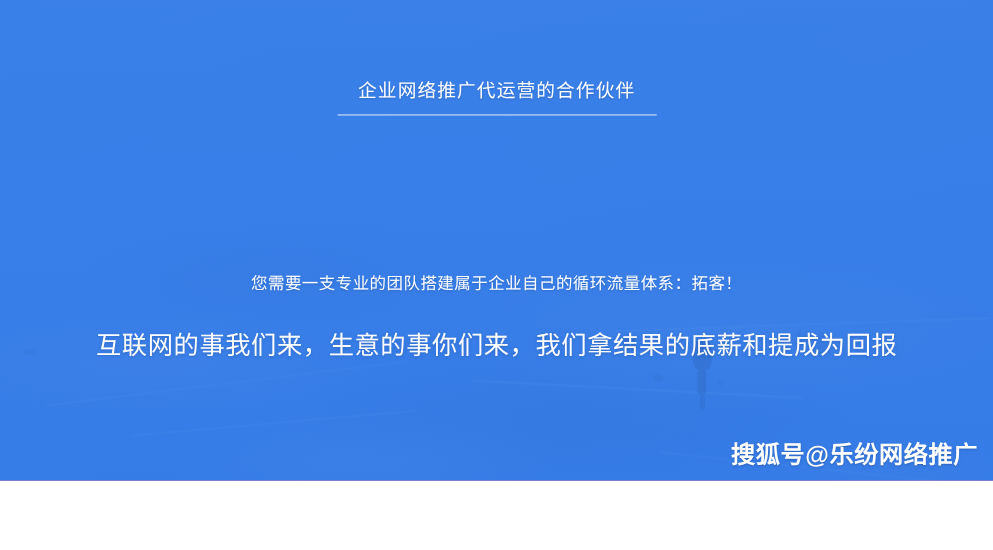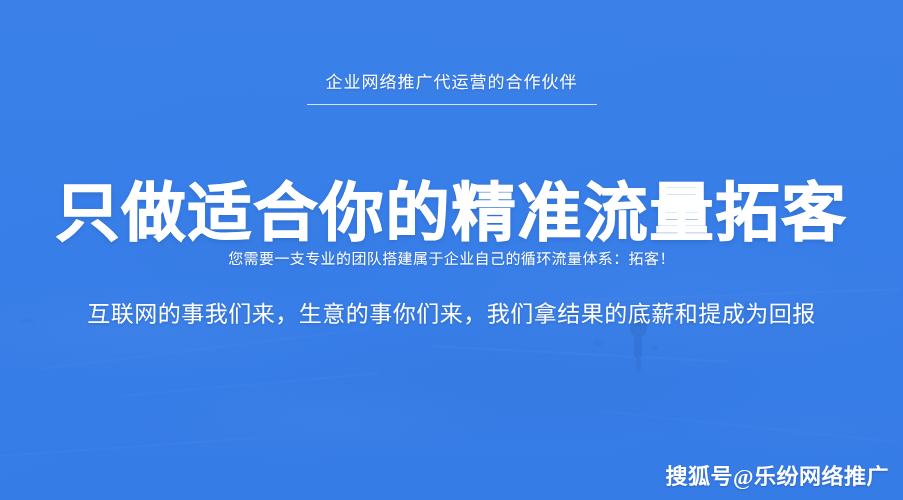--- a/index.html
+++ b/index.html
@@ -8,21 +8,21 @@
     padding: 0;
     background: #ffffff;
   }
   body {
     font-family: "Liberation Sans", "DejaVu Sans", sans-serif;
   }
 
   .banner {
     position: relative;
     width: 903px;
-    height: 500px;
+    height: 437px;
     overflow: hidden;
     background: #be185d;
     user-select: none;
   }
 
   
   .bg-photo {
     position: absolute;
     inset: 0;
     background:
@@ -150,21 +150,20 @@
   .watermark {
     position: absolute;
     right: 14px;
     bottom: 8px;
     font-size: 22px;
     line-height: 30px;
     font-weight: 700;
     color: #ffffff;
     letter-spacing: 0.5px;
     text-shadow: 0 1px 2px rgba(20,50,110,0.35);
-    font-family: Liberation Serif, serif;
   }
 </style>
 </head>
 <body>
 
 <div class="banner">
 
   <div class="bg-photo">
     <div class="ridge ridge-a"></div>
     <div class="ridge ridge-b"></div>
@@ -187,21 +186,20 @@
   </div>
 
   <div class="bg-overlay"></div>
 
   <div class="content">
 
     <div class="eyebrow">企业网络推广代运营的合作伙伴</div>
 
     <div class="divider"></div>
 
-    <h1 class="headline">只做适合你的精准流量拓客</h1>
 
     <div class="sub-line">您需要一支专业的团队搭建属于企业自己的循环流量体系：拓客！</div>
 
     <div class="tag-line">互联网的事我们来，生意的事你们来，我们拿结果的底薪和提成为回报</div>
 
     <div class="watermark">搜狐号@乐纷网络推广</div>
 
   </div>
 </div>
 

